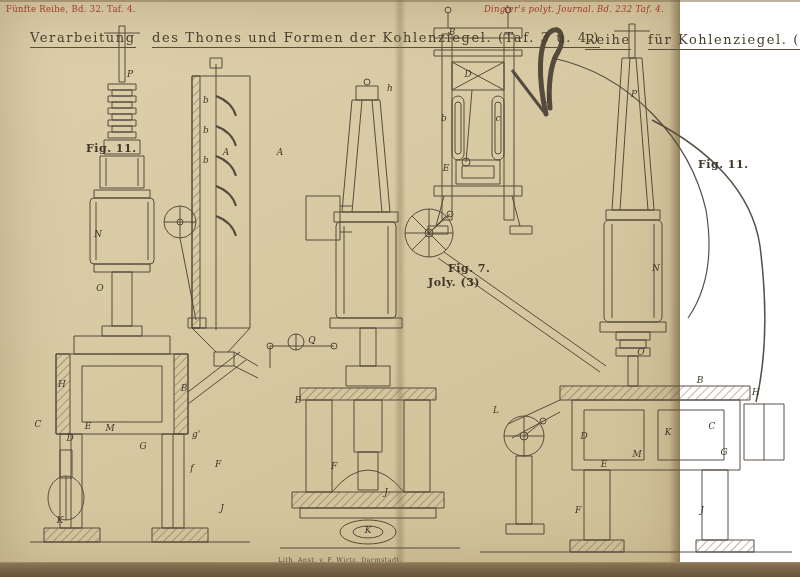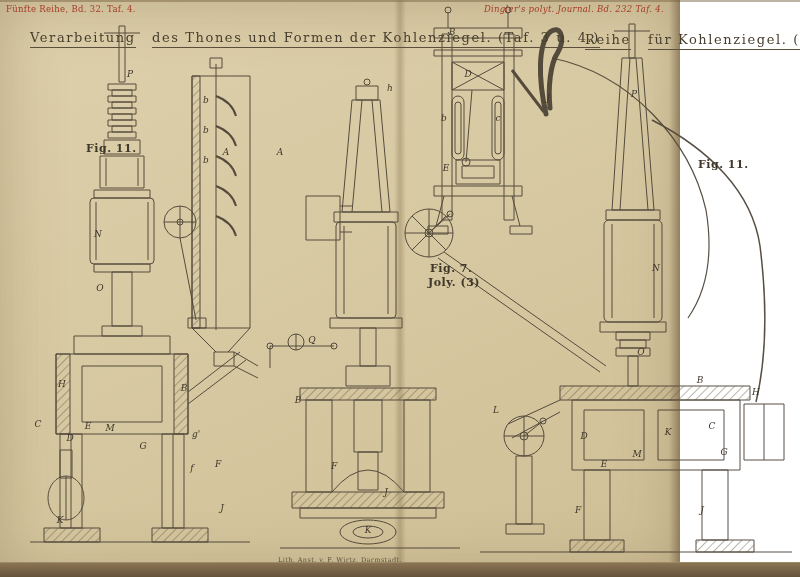--- a/index.html
+++ b/index.html
@@ -222,21 +222,21 @@
   <div class="hdr left">Fünfte Reihe, Bd. 32. Taf. 4.</div>
   <div class="hdr right">Dingler's polyt. Journal. Bd. 232 Taf. 4.</div>
 
   <div class="titleword" style="left:30px;top:30px;">Verarbeitung</div>
   <div class="titleword" style="left:152px;top:30px;">des Thones und Formen der Kohlenziegel. (Taf. 3 u. 4.)</div>
   <div class="titleword" style="left:585px;top:32px;">Reihe</div>
   <div class="titleword" style="left:648px;top:32px;">für Kohlenziegel. (10 u. 11.)</div>
 
   <div class="figlabel" style="left:86px;top:142px;">Fig. 11.</div>
   <div class="figlabel" style="left:698px;top:158px;">Fig. 11.</div>
-  <div class="figlabel" style="left:430px;top:262px;text-align:center;">Fig. 7.</div>
+  <div class="figlabel" style="left:448px;top:262px;text-align:center;">Fig. 7.</div>
   <div class="figlabel" style="left:428px;top:276px;">Joly. (3)</div>
 
   <div style="position:absolute;left:0;top:0;width:800px;height:577px;">
       <span class="plabel" style="left: 130px; top: 74px;">P</span>
       <span class="plabel" style="left: 98px; top: 234px;">N</span>
       <span class="plabel" style="left: 100px; top: 288px;">O</span>
       <span class="plabel" style="left: 62px; top: 384px;">H</span>
       <span class="plabel" style="left: 184px; top: 388px;">B</span>
       <span class="plabel" style="left: 38px; top: 424px;">C</span>
       <span class="plabel" style="left: 88px; top: 426px;">E</span>

